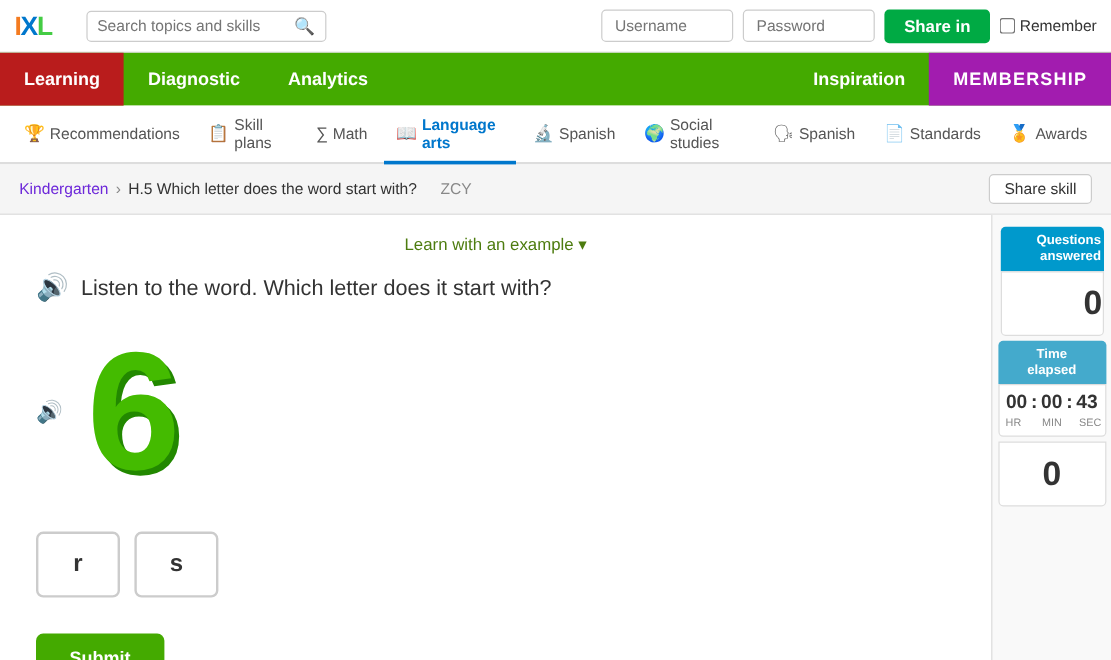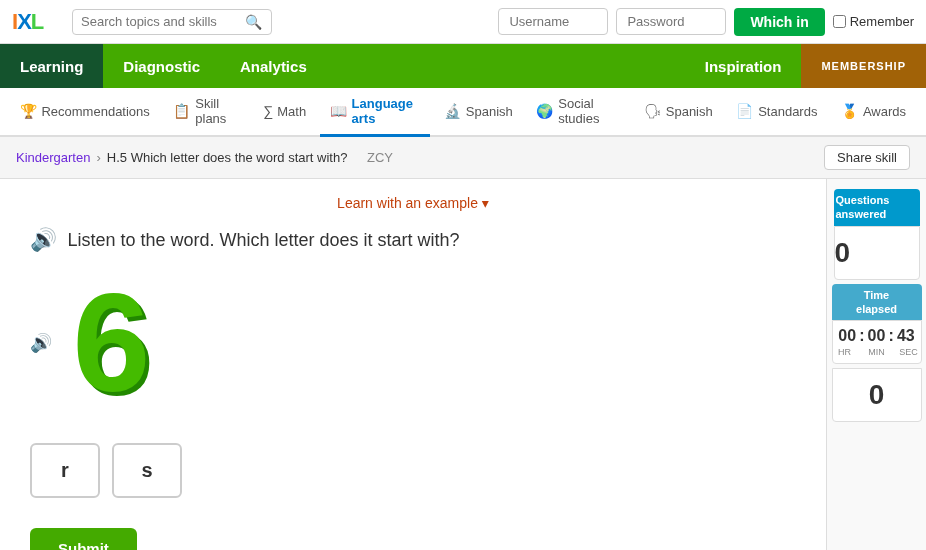--- a/index.html
+++ b/index.html
@@ -86,38 +86,38 @@
     .nav-item {
       display: flex;
       align-items: center;
       padding: 0 20px;
       color: #fff;
       font-size: 15px;
       font-weight: 600;
       cursor: pointer;
       text-decoration: none;
     }
-    .nav-item.active { background: #14532d; }
+    .nav-item.active { background: #b91c1c; }
     .nav-spacer { flex: 1; }
     .nav-inspiration {
       display: flex;
       align-items: center;
       padding: 0 20px;
       color: #fff;
       font-size: 15px;
       font-weight: 600;
       cursor: pointer;
     }
     .nav-membership {
       display: flex;
       align-items: center;
       padding: 0 20px;
-      background: #a16207;
-      color: #fff;
-      font-size: 11px;
+      background: #a21caf;
+      color: #fff;
+      font-size: 15px;
       font-weight: 900;
       letter-spacing: 1px;
       cursor: pointer;
     }
 
     
     .subject-tabs {
       display: flex;
       align-items: center;
       border-bottom: 2px solid #ddd;
@@ -175,21 +175,21 @@
     }
     .question-area {
       flex: 1;
       padding: 16px 30px;
     }
     .learn-example {
       text-align: center;
       margin-bottom: 16px;
     }
     .learn-example a {
-      color: #c2410c;
+      color: #4d7c0f;
       font-size: 14px;
       text-decoration: none;
     }
 
     .question-text {
       display: flex;
       align-items: center;
       gap: 10px;
       font-size: 18px;
       color: #333;
@@ -251,21 +251,21 @@
       width: 100px;
       background: #f9f9f9;
       border-left: 1px solid #ddd;
       display: flex;
       flex-direction: column;
       align-items: center;
       padding-top: 10px;
     }
     .panel-box {
       width: 86px;
-      text-align: left;
+      text-align: right;
       margin-bottom: 4px;
     }
     .panel-label {
       background: #0099cc;
       color: #fff;
       font-size: 11px;
       font-weight: bold;
       padding: 4px 2px;
       border-radius: 4px 4px 0 0;
       line-height: 1.3;
@@ -359,21 +359,21 @@
       <span class="logo-x">X</span>
       <span class="logo-l">L</span>
   </div>
   <div class="search-box">
     <input type="text" placeholder="Search topics and skills" style="">
     <span class="search-icon">🔍</span>
   </div>
   <div class="auth-section">
     <input type="text" class="auth-input" placeholder="Username" style="">
     <input type="password" class="auth-input" placeholder="Password" style="">
-    <button class="signin-btn">Which in</button>
+    <button class="signin-btn">Share in</button>
     <label class="remember-label">
       <input type="checkbox" style="">
       <span>Remember</span>
     </label>
   </div>
 </div>
 
 <div class="nav-bar">
   <a class="nav-item active">Learning</a>
   <a class="nav-item">Diagnostic</a>

